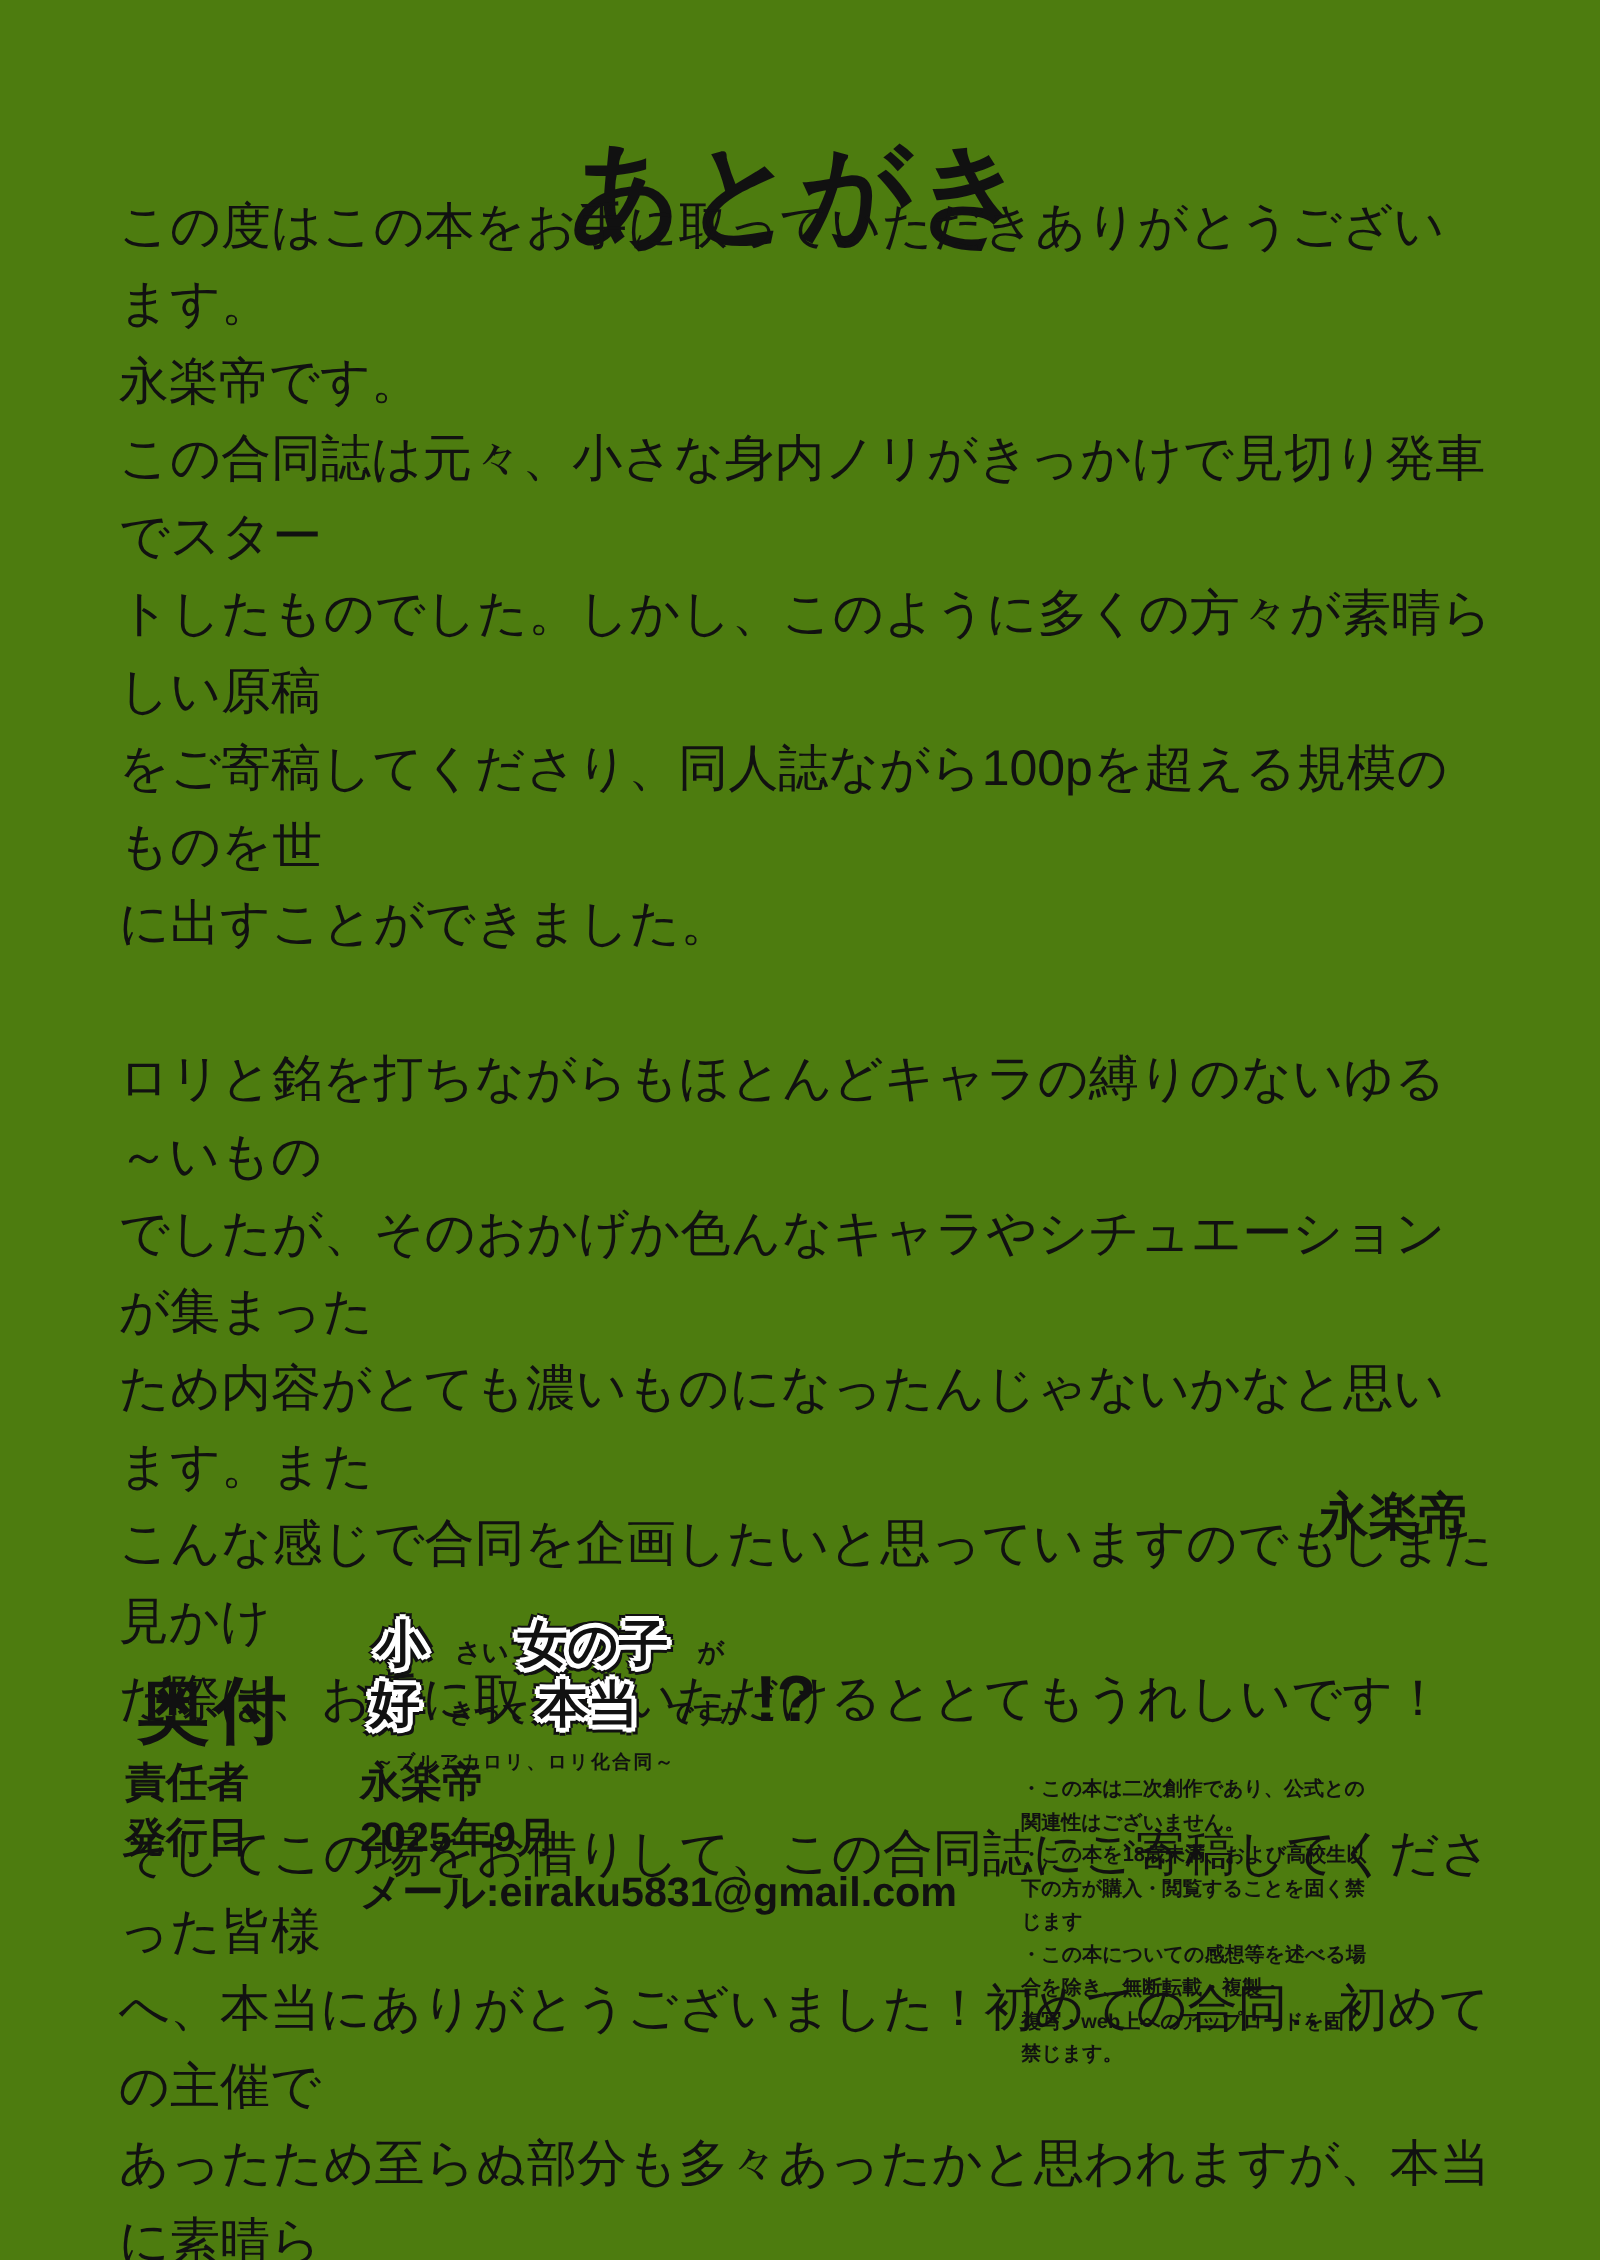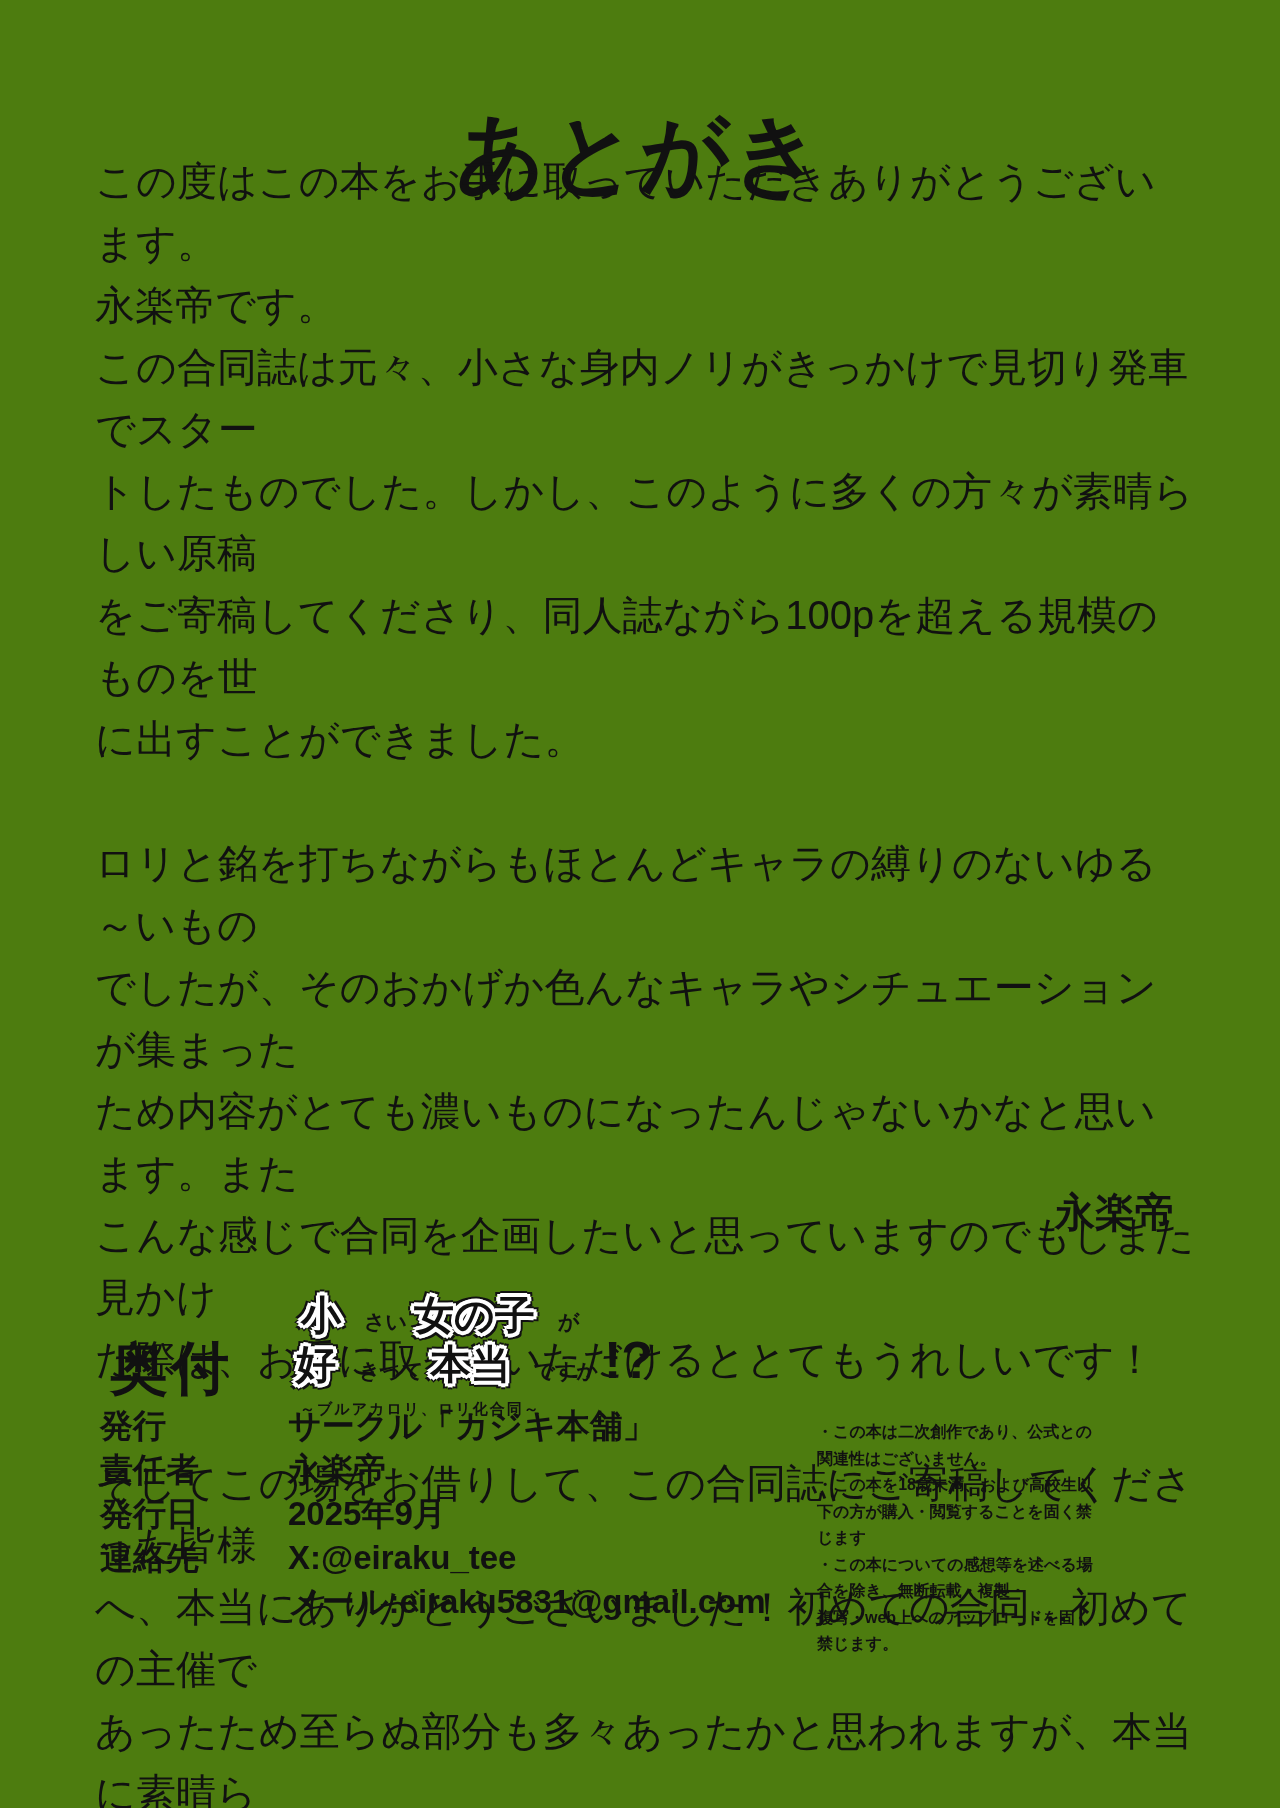--- a/index.html
+++ b/index.html
@@ -175,34 +175,26 @@
     <span class="logo-small">ですか</span>
     <span class="logo-bang">!?</span>
   </div>
 
   <div class="logo-subtitle">～ブルアカロリ、ロリ化合同～</div>
 
   <div class="colophon-heading">奥付</div>
 
   <div class="colophon">
     <div class="colophon-row">
-      <span class="colophon-label">発行</span>
-      <span class="colophon-value">サークル「カジキ本舗」</span>
-    </div>
-    <div class="colophon-row">
       <span class="colophon-label">責任者</span>
       <span class="colophon-value">永楽帝</span>
     </div>
     <div class="colophon-row">
       <span class="colophon-label">発行日</span>
       <span class="colophon-value">2025年9月</span>
-    </div>
-    <div class="colophon-row">
-      <span class="colophon-label">連絡先</span>
-      <span class="colophon-value">X:@eiraku_tee</span>
     </div>
     <div class="colophon-row">
       <span class="colophon-label"></span>
       <span class="colophon-value">メール:eiraku5831@gmail.com</span>
     </div>
   </div>
 
   <div class="disclaimer">・この本は二次創作であり、公式との
 関連性はございません。
 ・この本を18歳未満、および高校生以

